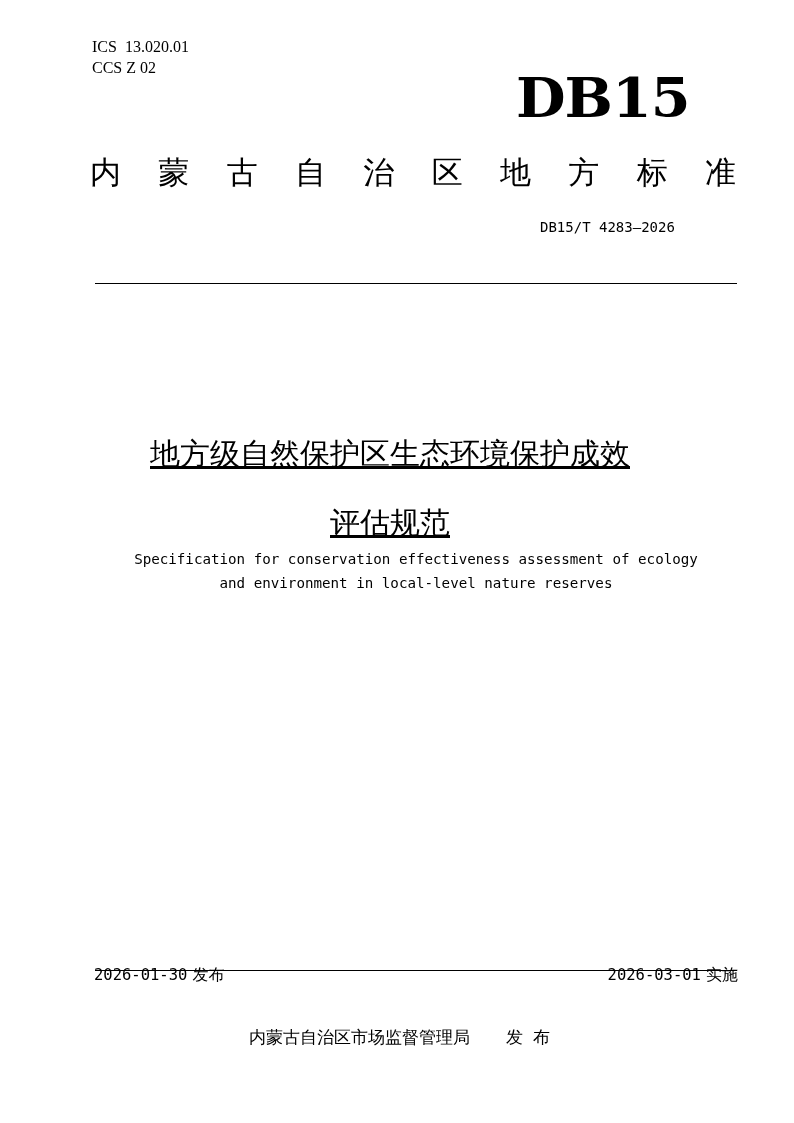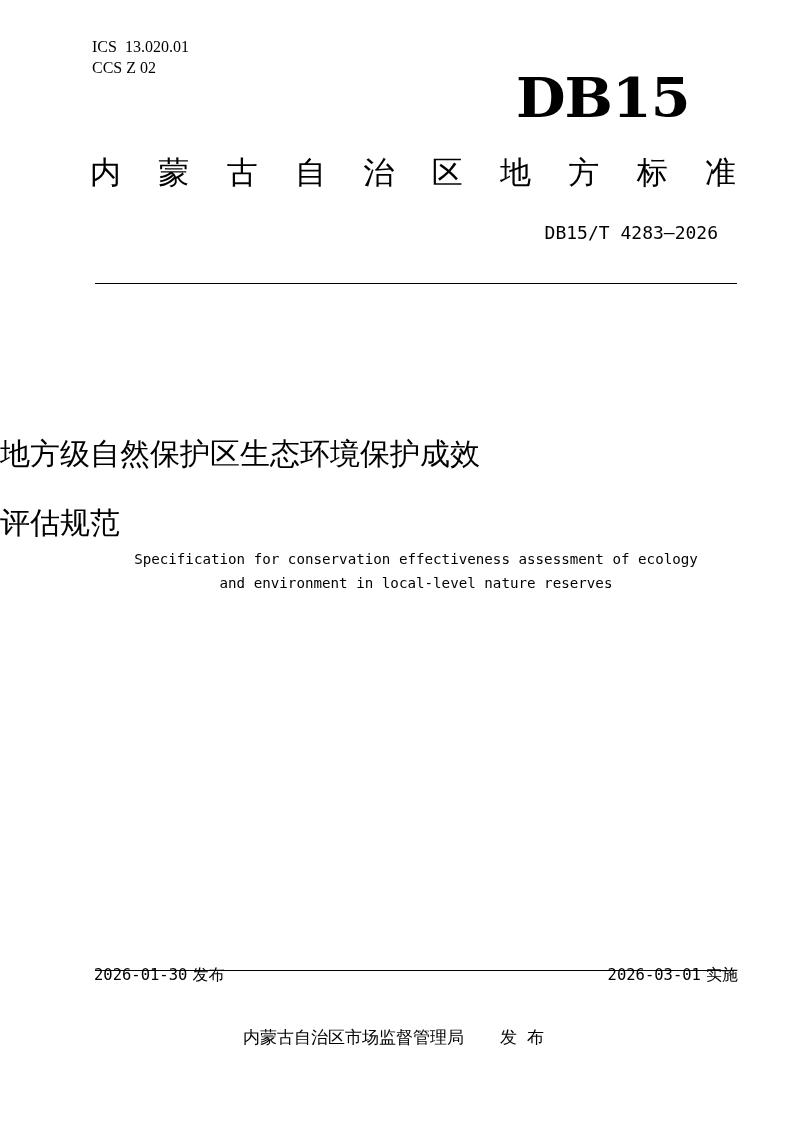--- a/index.html
+++ b/index.html
@@ -3,35 +3,35 @@
   <meta charset="utf-8">
   <style>
     html, body { margin: 0; padding: 0; background: #ffffff; }
     body { width: 794px; height: 1123px; position: relative; overflow: hidden; color: #000; font-family: "DejaVu Sans", sans-serif; }
     .abs { position: absolute; }
     .meta { left: 92px; font-family: "Liberation Serif", serif; font-size: 16px; line-height: 14px; white-space: pre; }
     .meta-ics { top: 40px; }
     .meta-ccs { top: 61px; }
     .logo { left: 516px; top: 68px; width: 170px; height: 60px; font-family: "DejaVu Serif", serif; font-weight: 900; font-size: 54px; line-height: 60px; letter-spacing: -1px; transform: scaleX(1.06); transform-origin: left; }
     .region-title { left: 90px; top: 152px; width: 646px; display: flex; justify-content: space-between; font-size: 31px; line-height: 40px; }
-    .std-no { left: 540px; top: 224px; width: 178px; text-align: right; font-family: "DejaVu Sans Mono", monospace; font-size: 18px; line-height: 18px; white-space: nowrap; }
+    .std-no { left: 540px; top: 218px; width: 178px; font-family: "DejaVu Sans Mono", monospace; font-size: 14px; line-height: 18px; white-space: nowrap; }
     .rule { left: 95px; width: 642px; height: 0; border-top: 1.3px solid #000; }
     .rule-top { top: 283px; }
     .rule-bottom { top: 970px; }
-    .cn-title { left: 0; width: 780px; font-size: 30px; line-height: 42px; }
+    .cn-title { left: 0; width: 780px; text-align: center; font-size: 30px; line-height: 42px; text-decoration: underline; }
     .cn-title-1 { top: 433px; }
     .cn-title-2 { top: 502px; }
     .en-title { left: 0; width: 832px; text-align: center; font-family: "DejaVu Sans Mono", monospace; font-size: 14.2px; line-height: 24px; }
     .en-title-1 { top: 547px; }
     .en-title-2 { top: 571px; }
     .date { top: 964px; font-size: 16px; line-height: 22px; white-space: nowrap; }
     .date .num { font-family: "DejaVu Sans Mono", monospace; font-size: 15.5px; }
     .date-publish { left: 94px; }
     .date-effective { right: 56px; }
-    .issuer { left: 243px; top: 1025px; font-size: 17px; line-height: 24px; white-space: nowrap; }
+    .issuer { left: 249px; top: 1025px; font-size: 17px; line-height: 24px; white-space: nowrap; }
     .issuer .gap { display: inline-block; width: 36px; }
     .issuer .act { letter-spacing: 10px; }
   </style>
 </head>
 <body>
 
 <div class="abs meta meta-ics">ICS  13.020.01</div>
 <div class="abs meta meta-ccs">CCS Z 02</div>
 
 <div class="abs logo">DB15</div>

